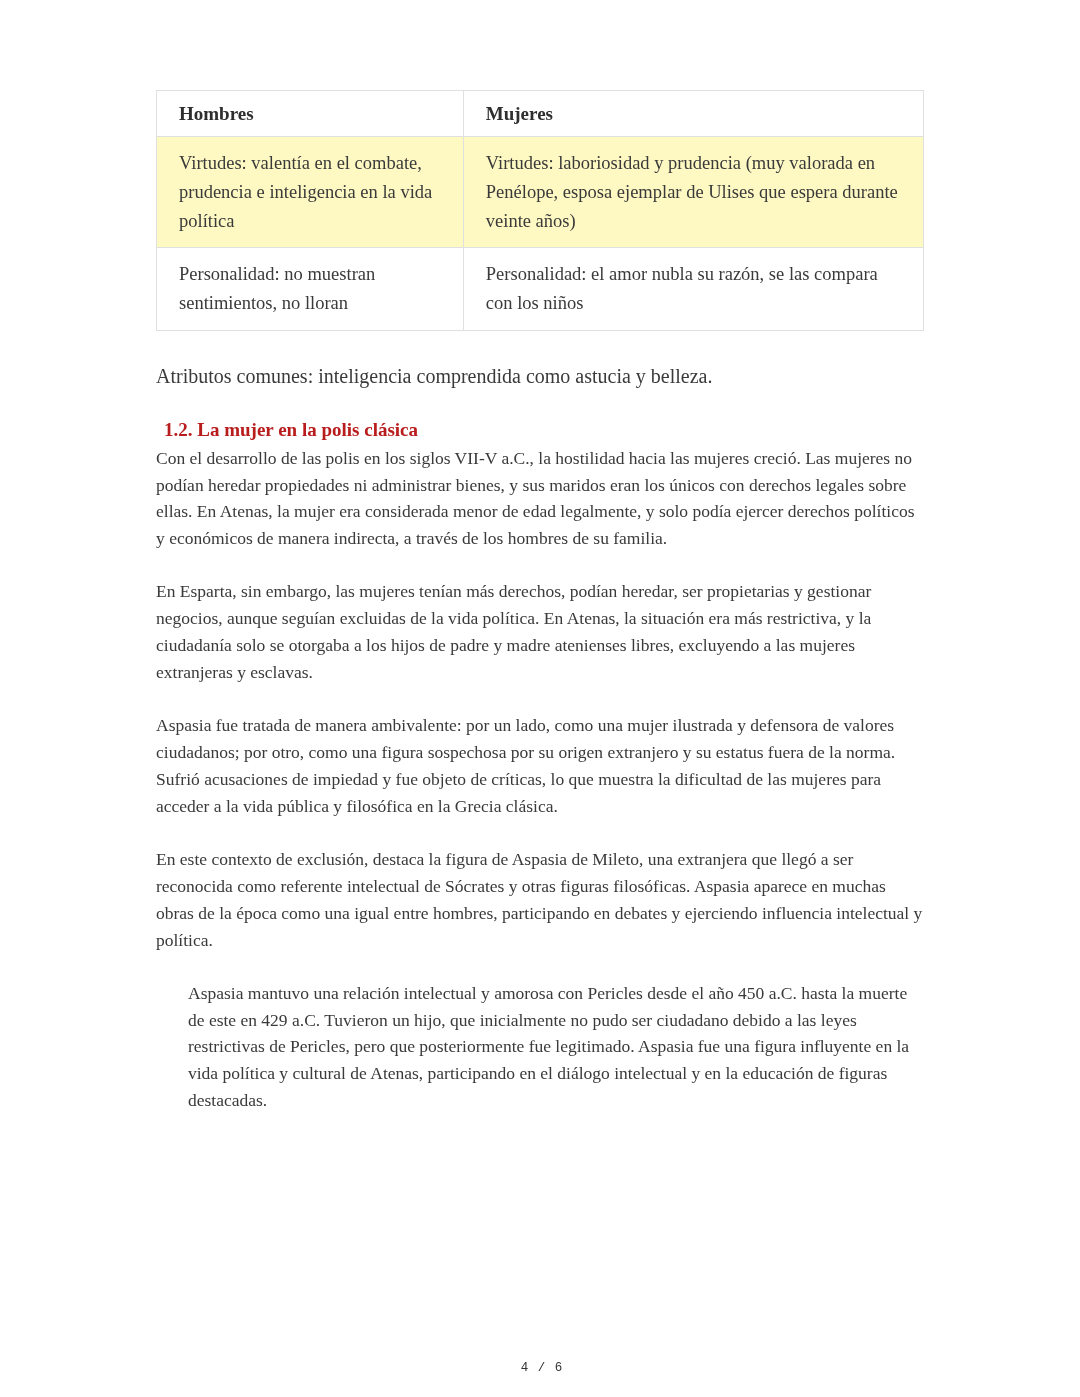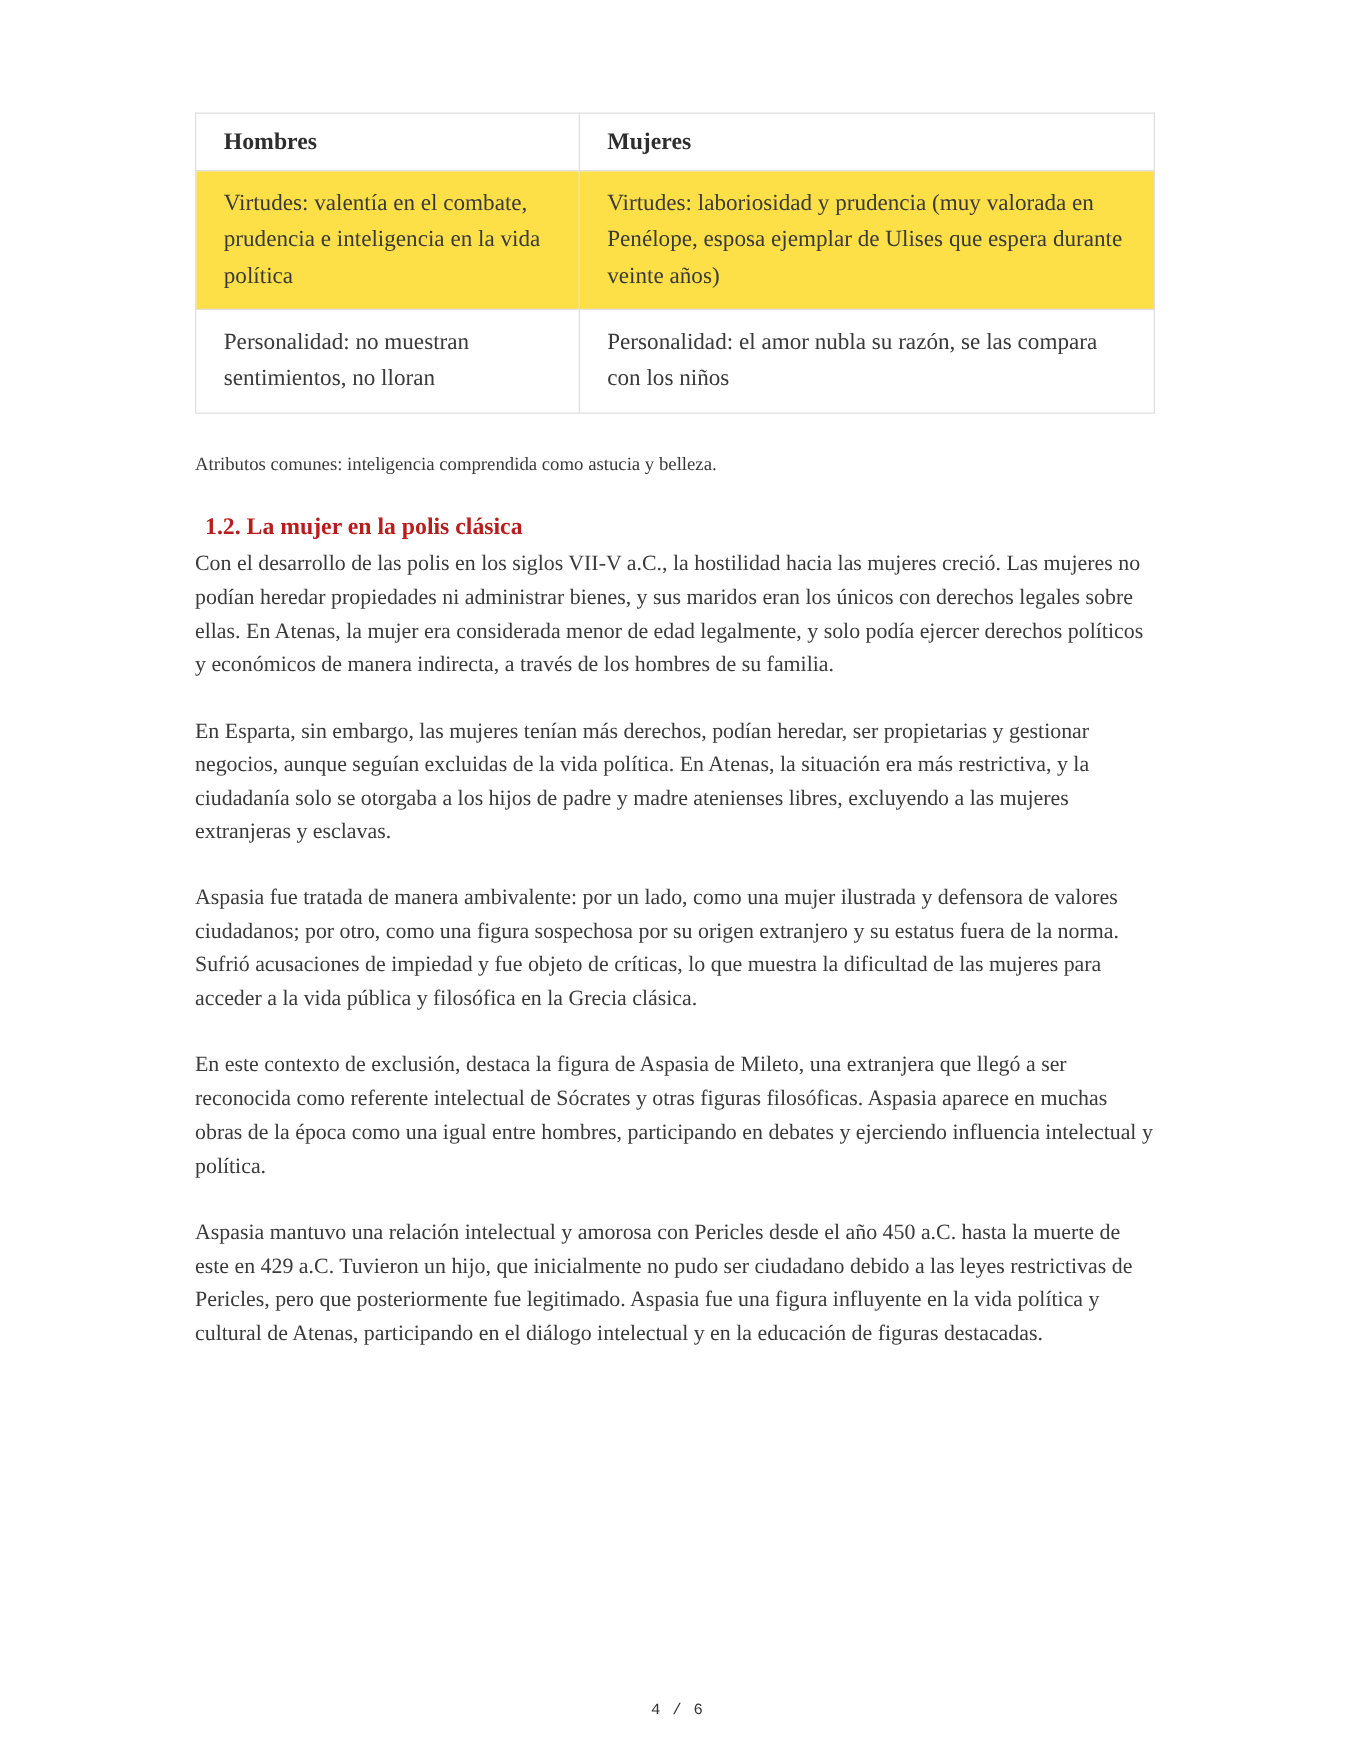--- a/index.html
+++ b/index.html
@@ -38,44 +38,44 @@
   }
   table.compare th {
     text-align: left;
     font-weight: bold;
     font-size: 19px;
     color: #2e2e2e;
     padding: 8px 22px;
   }
   table.compare col.c1 { width: 40%; }
   table.compare col.c2 { width: 60%; }
-  table.compare tr.alt td { background: #fde047; }
+  table.compare tr.alt td { background: #fef9c3; }
   .note {
     margin: 30px 0 0 0;
-    font-size: 15px;
+    font-size: 20px;
     line-height: 1.54;
   }
   h3.sec {
     font-size: 19px;
     font-weight: bold;
     color: #b91c1c;
     margin: 27px 0 4px 8px;
   }
   h2.sec {
     font-size: 23.5px;
     font-weight: bold;
     color: #2e2e2e;
     margin: 34px 0 6px 8px;
   }
   p.body {
     font-size: 17.5px;
     line-height: 1.54;
     margin: 0 0 26px 0;
   }
-  p.body.tight { margin-bottom: 0; }
+  p.body.tight { margin-bottom: 0; margin-left: 32px; }
   .footer {
     position: absolute;
     left: 2px;
     bottom: 22px;
     width: 100%;
     text-align: center;
     font-family: Liberation Mono, monospace;
     font-size: 12.5px;
     color: #333333;
     letter-spacing: 1px;

